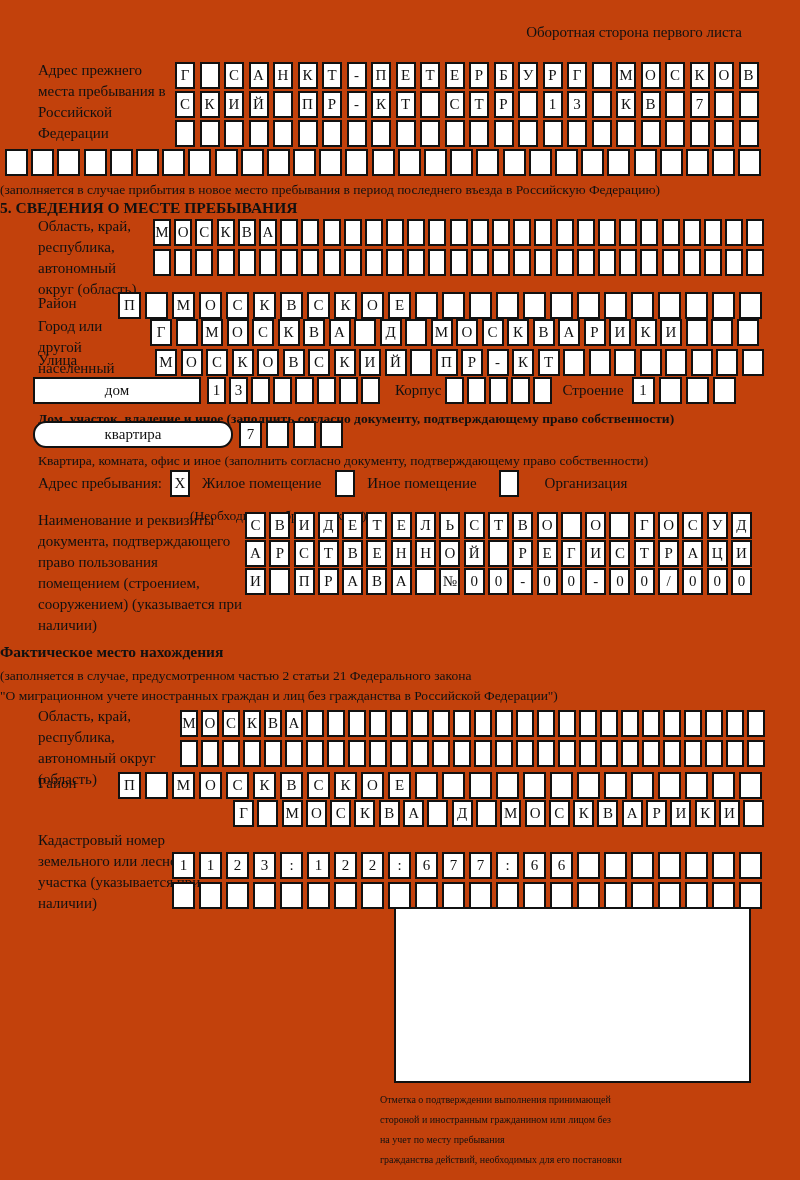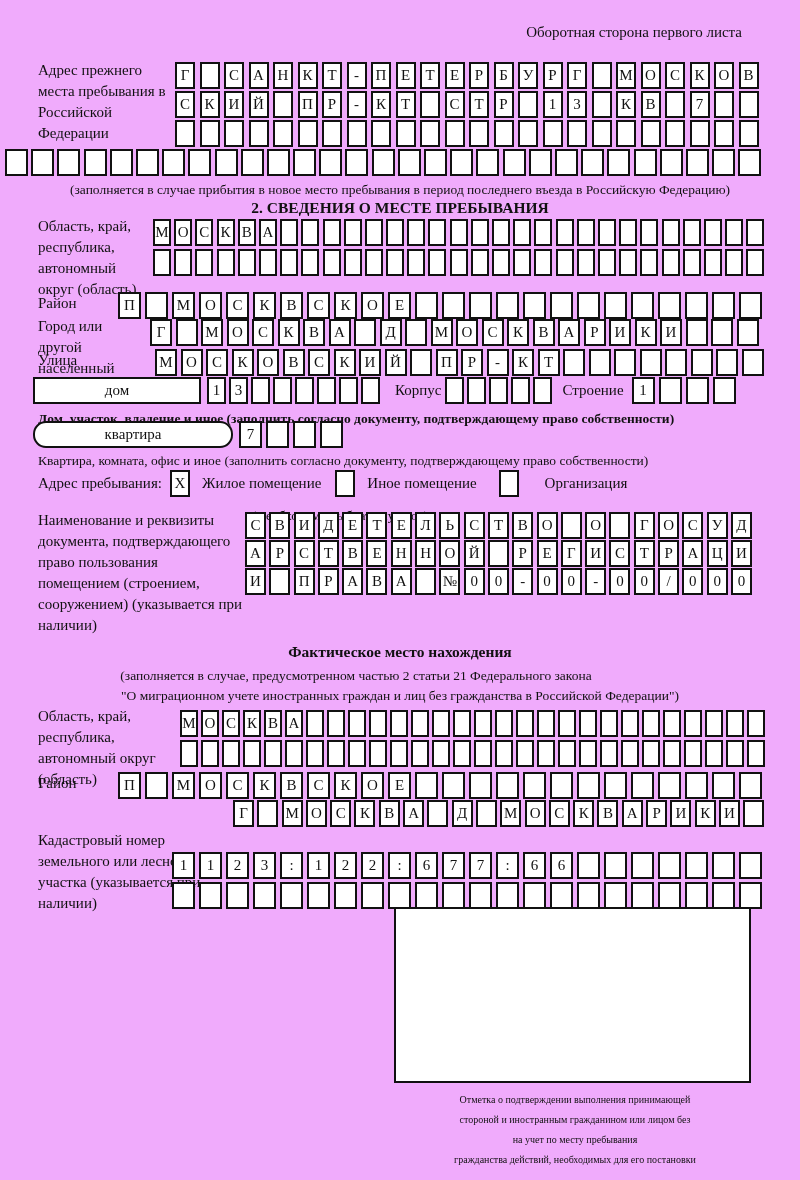--- a/index.html
+++ b/index.html
@@ -1,23 +1,23 @@
 <!DOCTYPE html>
 <html><head>
 <meta charset="utf-8">
 <style>
   html,body{margin:0;padding:0;background:#fff;}
   #page{
-    position:relative;width:800px;height:1180px;background:#f0abfc;color:#111;
+    position:relative;width:800px;height:1180px;background:#c2410c;color:#111;
     font-family:"Liberation Serif","DejaVu Serif",serif;font-size:15px;overflow:hidden;
   }
   .abs{position:absolute;}
   .lbl{line-height:21px;}
   .note{font-size:13.5px;line-height:17px;}
-  .ctr{text-align:center;}
+  .ctr{}
   .bold{font-weight:bold;}
   .cells{position:absolute;display:flex;}
   .cell{
     flex:none;border:2px solid #111;height:23px;background:#fff;
     display:flex;align-items:center;justify-content:center;
     font-size:15px;line-height:1;
   }
   .g245{gap:4.5px}.g245 .cell{width:16px}
   .g262{gap:3.2px}.g262 .cell{width:19px}
   .g212{gap:3.2px}.g212 .cell{width:14px}
@@ -146,21 +146,21 @@
       <div class="cell"></div>
       <div class="cell"></div>
       <div class="cell"></div>
       <div class="cell"></div>
       <div class="cell"></div>
       <div class="cell"></div>
       <div class="cell"></div>
     </div>
   <div class="abs note ctr" style="left:0;top:181px;width:800px;">(заполняется в случае прибытия в новое место пребывания в период последнего въезда в Российскую Федерацию)</div>
 
-  <div class="abs bold ctr" style="left:0;top:199px;width:800px;font-size:15.5px;">2. СВЕДЕНИЯ О МЕСТЕ ПРЕБЫВАНИЯ</div>
+  <div class="abs bold ctr" style="left:0;top:199px;width:800px;font-size:15.5px;">5. СВЕДЕНИЯ О МЕСТЕ ПРЕБЫВАНИЯ</div>
 
   <div class="abs lbl" style="left:38px;top:216px;width:112px;">Область, край, республика, автономный округ (область)</div>
   <div class="cells g212" style="left:153px;top:219px;">
       <div class="cell">М</div>
       <div class="cell">О</div>
       <div class="cell">С</div>
       <div class="cell">К</div>
       <div class="cell">В</div>
       <div class="cell">А</div>
       <div class="cell"></div>

